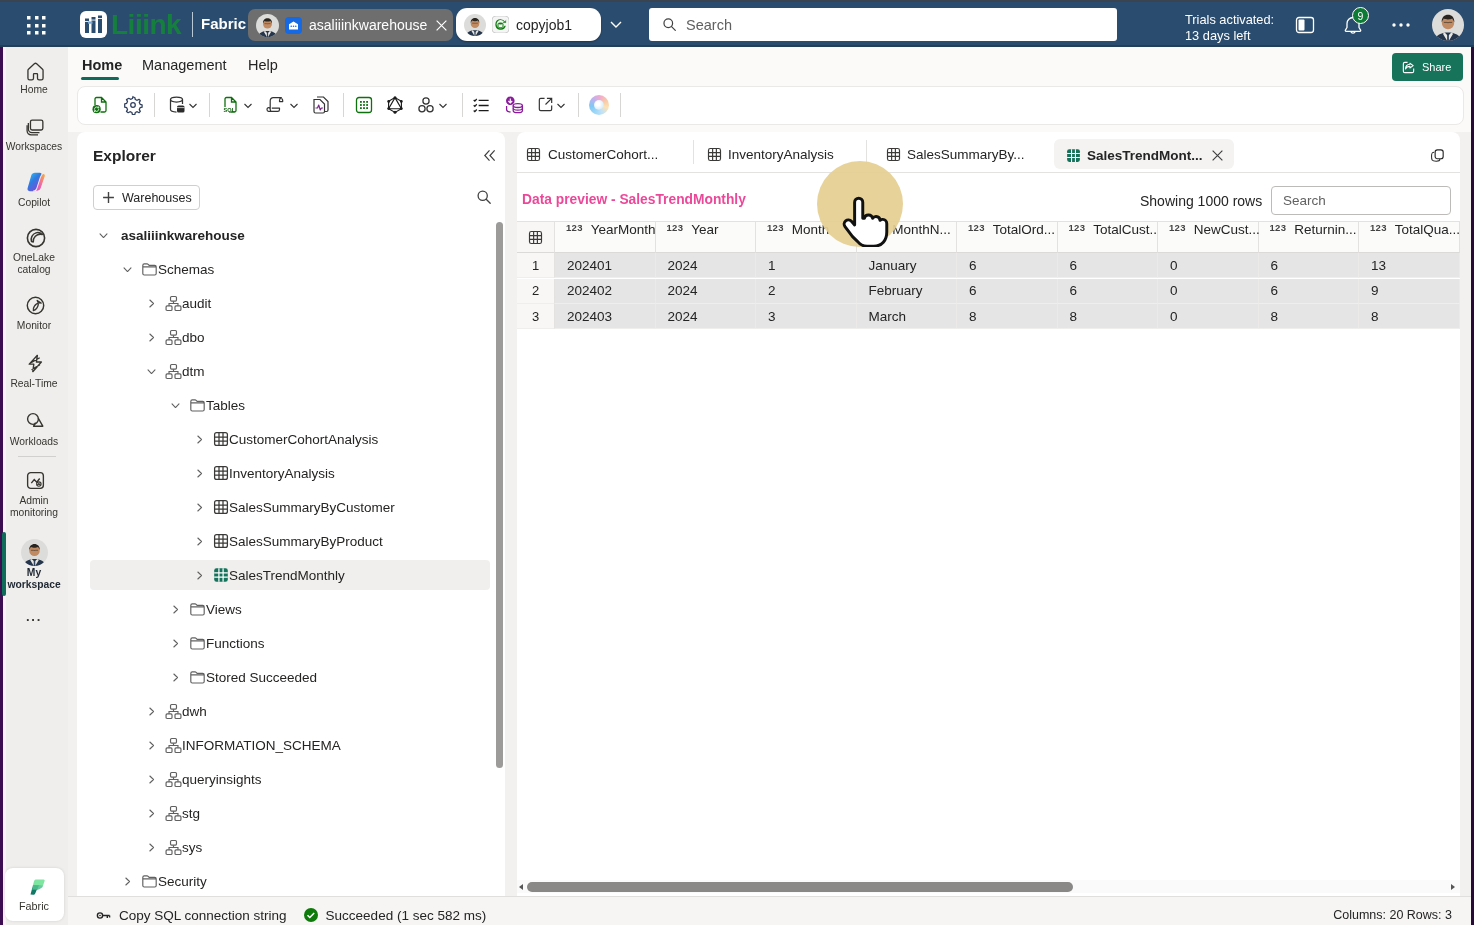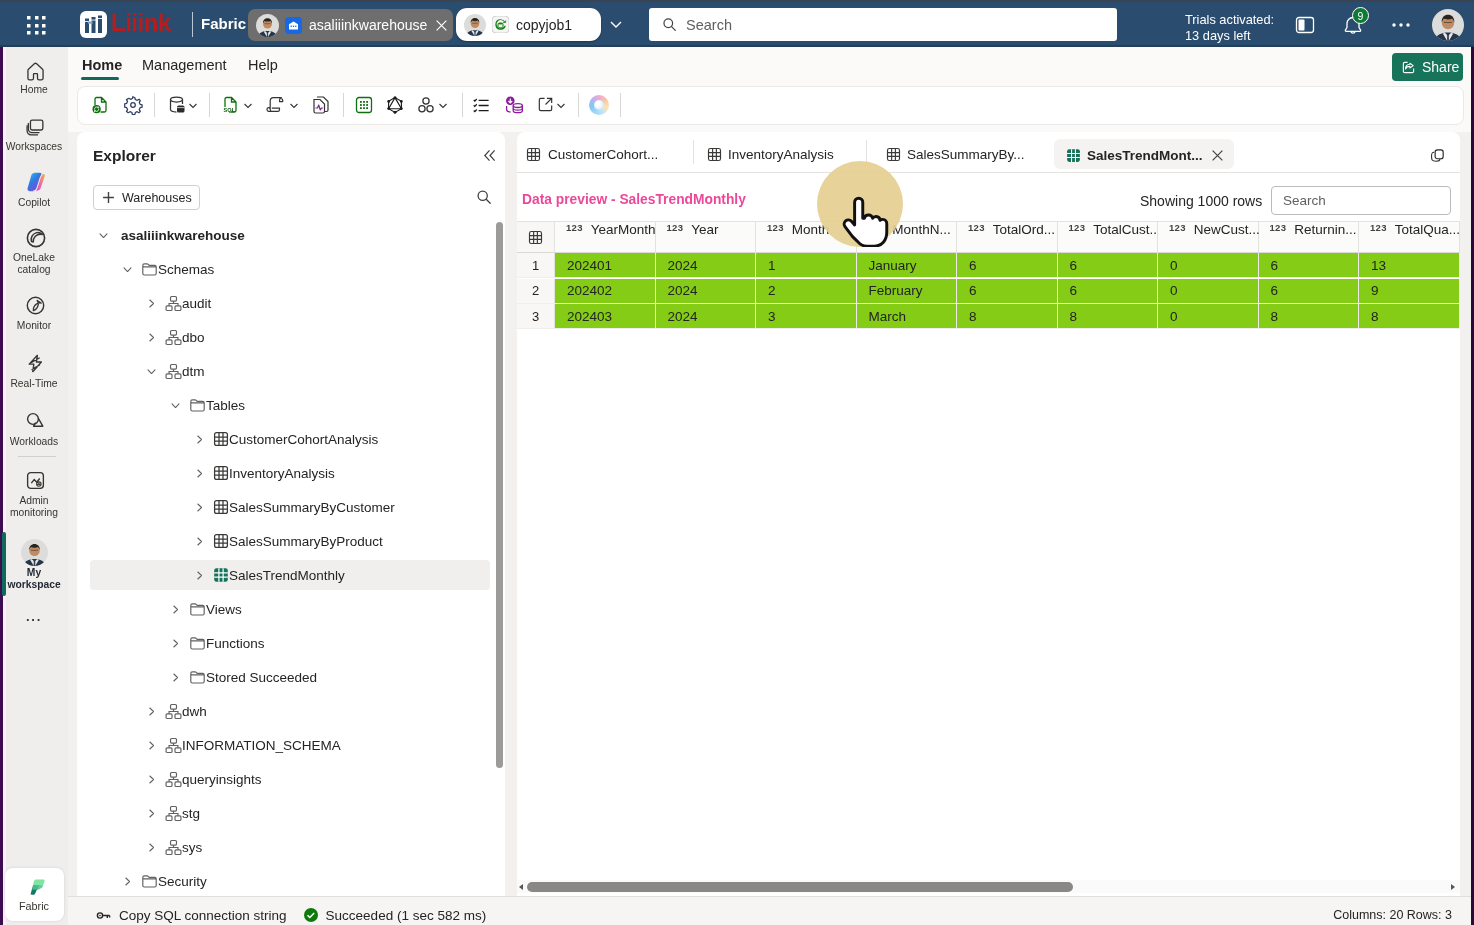--- a/index.html
+++ b/index.html
@@ -56,21 +56,21 @@
 <div class="abs" style="left:80px;top:11px;width:27px;height:27px;background:#fff;border-radius:6px"></div>
 <svg class="abs" style="left:84px;top:15px" width="19" height="19" viewBox="0 0 19 19">
 <rect x="1" y="7" width="4" height="11" fill="#2a4c6e"></rect>
     <rect x="1" y="3.5" width="4" height="2.6" fill="#2a4c6e"></rect>
 <rect x="7.5" y="5.5" width="4" height="12.5" fill="#2a4c6e"></rect>
     <rect x="7.5" y="2" width="4" height="2.6" fill="#2a4c6e"></rect>
 <rect x="14" y="4" width="4" height="14" fill="#2a4c6e"></rect>
     <rect x="14" y="0.5" width="4" height="2.6" fill="#2a4c6e"></rect>
 <rect x="4" y="6.5" width="4.5" height="2.2" fill="#7da7cc"></rect>
   </svg>
-<div class="abs" style="left:111px;top:9px;color:#b91c1c;font-size:24px;font-weight:bold;letter-spacing:-0.5px">Liiink</div>
+<div class="abs" style="left:111px;top:9px;color:#15803d;font-size:28px;font-weight:bold;letter-spacing:-0.5px">Liiink</div>
 <div class="abs" style="left:192px;top:12px;width:1px;height:25px;background:#b9c8d6"></div>
 <div class="abs" style="left:201px;top:15px;color:#fff;font-size:15px;font-weight:bold">Fabric</div>
 
 <div class="abs flex" style="left:248px;top:9px;width:205px;height:32px;background:#6e6e6e;border-radius:7px;padding-left:8px">
   <svg width="23" height="23" viewBox="0 0 32 32">
       <use href="#avatarSym"></use>
     </svg>
   <svg style="margin-left:6px" width="17" height="17" viewBox="0 0 17 17">
       <rect width="17" height="17" rx="4" fill="#1668e3"></rect>
       <path d="M4 12.5V7.2l4.5-2.7L13 7.2v5.3z" fill="#fff"></path>
@@ -228,21 +228,21 @@
 <div class="abs" style="left:68px;top:47px;width:1403px;height:85px;background:#fbfaf9"></div>
 <div class="abs" style="left:82px;top:57px;font-size:14.5px;font-weight:bold;color:#242424">Home</div>
 <div class="abs" style="left:81px;top:77px;width:38px;height:3px;background:#11695a;border-radius:2px"></div>
 <div class="abs" style="left:142px;top:57px;font-size:14.5px;color:#242424">Management</div>
 <div class="abs" style="left:248px;top:57px;font-size:14.5px;color:#242424">Help</div>
 <div class="abs flex" style="left:1392px;top:53px;width:71px;height:28px;background:#17735a;border-radius:4px;padding-left:9px">
   <svg width="15" height="15" viewBox="0 0 16 16">
       <path d="M7 2.5H4a1.5 1.5 0 00-1.5 1.5v8A1.5 1.5 0 004 13.5h8a1.5 1.5 0 001.5-1.5V9" fill="none" stroke="#fff" stroke-width="1.2"></path>
       <path d="M9.5 3.5L13 6l-3.5 2.5V6.8C7 6.8 5.5 8 4.8 9.6c0-3 1.7-4.8 4.7-5z" fill="none" stroke="#fff" stroke-width="1.1" stroke-linejoin="round"></path>
     </svg>
-  <span style="color:#fff;font-size:14px;margin-left:6px">Share</span>
+  <span style="color:#fff;font-size:11px;margin-left:6px">Share</span>
 </div>
 
 <div class="abs" style="left:77px;top:86px;width:1387px;height:39px;background:#fff;border:1px solid #ebe9e7;border-radius:8px"></div>
 <div id="toolbar">
 <style>.tsep{position:absolute;top:93px;width:1px;height:24px;background:#d8d6d4}.tchev{position:absolute;top:101px}</style>
 <svg class="abs" style="left:91px;top:95px" width="20" height="20" viewBox="0 0 20 20">
       <path d="M5.5 2.5h5L15 7v8.5a1.5 1.5 0 01-1.5 1.5H9.5M4 10V4a1.5 1.5 0 011.5-1.5M10.5 2.5V7H15" fill="none" stroke="#0e700e" stroke-width="1.3"></path>
       <circle cx="5.6" cy="14.2" r="4.1" fill="#0e700e"></circle>
       <path d="M3.6 14.6c-.2-1 .3-2 1.2-2.4.8-.4 1.7-.2 2.3.4M7.6 13.8c.2 1-.3 2-1.2 2.4-.8.4-1.7.2-2.3-.4M6.5 12.9l1.3-.2-.2-1.2M4.7 15.5l-1.3.2.2 1.2" fill="none" stroke="#fff" stroke-width=".9"></path>
     </svg>
@@ -575,21 +575,21 @@
   </div>
   <div id="tablearea">
     <div class="abs" style="left:5px;top:60px;font-size:13.8px;font-weight:bold;color:#ec4899">Data preview - SalesTrendMonthly</div>
     <div class="abs" style="left:623px;top:61px;font-size:14px;color:#242424">Showing 1000 rows</div>
     <div class="abs" style="left:754px;top:54px;width:180px;height:29px;border:1px solid #bdbbb9;border-radius:4px;background:#fff">
       <span style="position:absolute;left:11px;top:6px;font-size:13.5px;color:#616161">Search</span>
     </div>
     <style>
       .hcell{position:absolute;top:89px;height:32px;background:#fbfbfa;border-right:1px solid #e4e2e0;border-top:1px solid #e4e2e0;border-bottom:1px solid #dcdad8;display:flex;align-items:flex-start;font-size:13.5px;color:#242424}
       .n123{font-size:9.5px;font-weight:bold;color:#424242;letter-spacing:.3px;margin:0 8px 0 11px}
-      .dcell{position:absolute;height:25px;border-right:1px solid #eceae8;border-bottom:1px solid #f0eeec;display:flex;align-items:center;padding-left:12px;font-size:13.5px;color:#242424;background:#84cc16}
+      .dcell{position:absolute;height:25px;border-right:1px solid #eceae8;border-bottom:1px solid #f0eeec;display:flex;align-items:center;padding-left:12px;font-size:13.5px;color:#242424;background:#e5e5e5}
       .rnum{position:absolute;width:38px;height:25px;background:#f8f7f6;border-right:1px solid #e4e2e0;border-bottom:1px solid #f0eeec;display:flex;align-items:center;justify-content:center;font-size:13px;color:#242424}
     </style>
     <div class="hcell" style="left:0;width:38px;background:#f8f7f6">
         <svg style="margin:auto" width="15" height="15" viewBox="0 0 16 16">
           <use href="#tgrid"></use>
         </svg>
       </div>
     <div class="hcell" style="left:38px;width:100.5px"><span class="n123">123</span>YearMonth</div>
     <div class="hcell" style="left:138.5px;width:100.5px"><span class="n123">123</span>Year</div>
     <div class="hcell" style="left:239px;width:100.5px"><span class="n123">123</span>Month</div>

